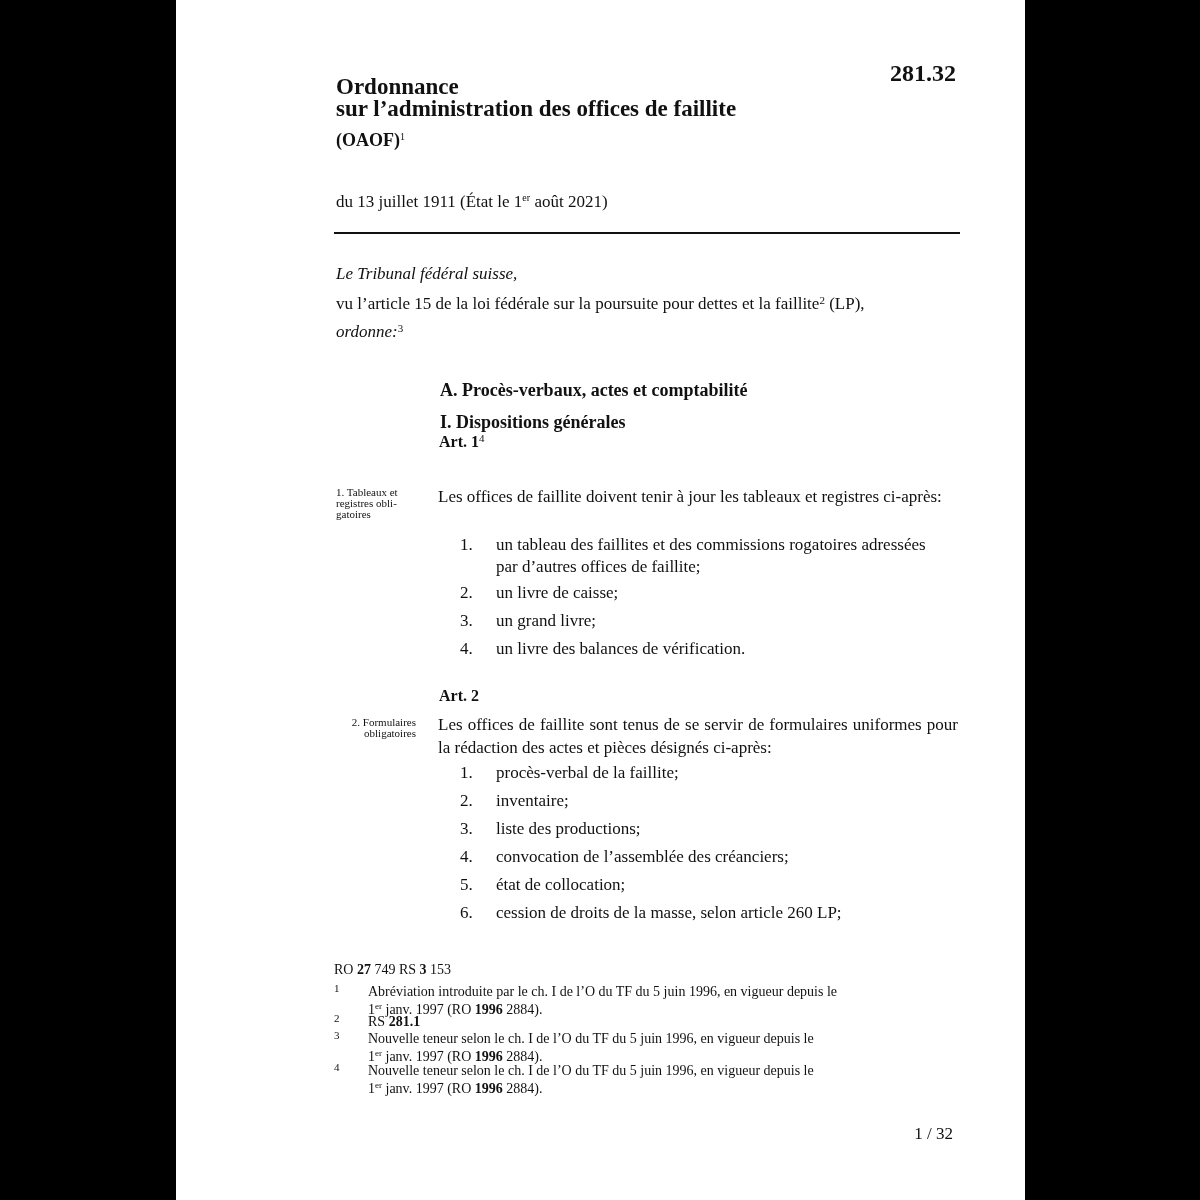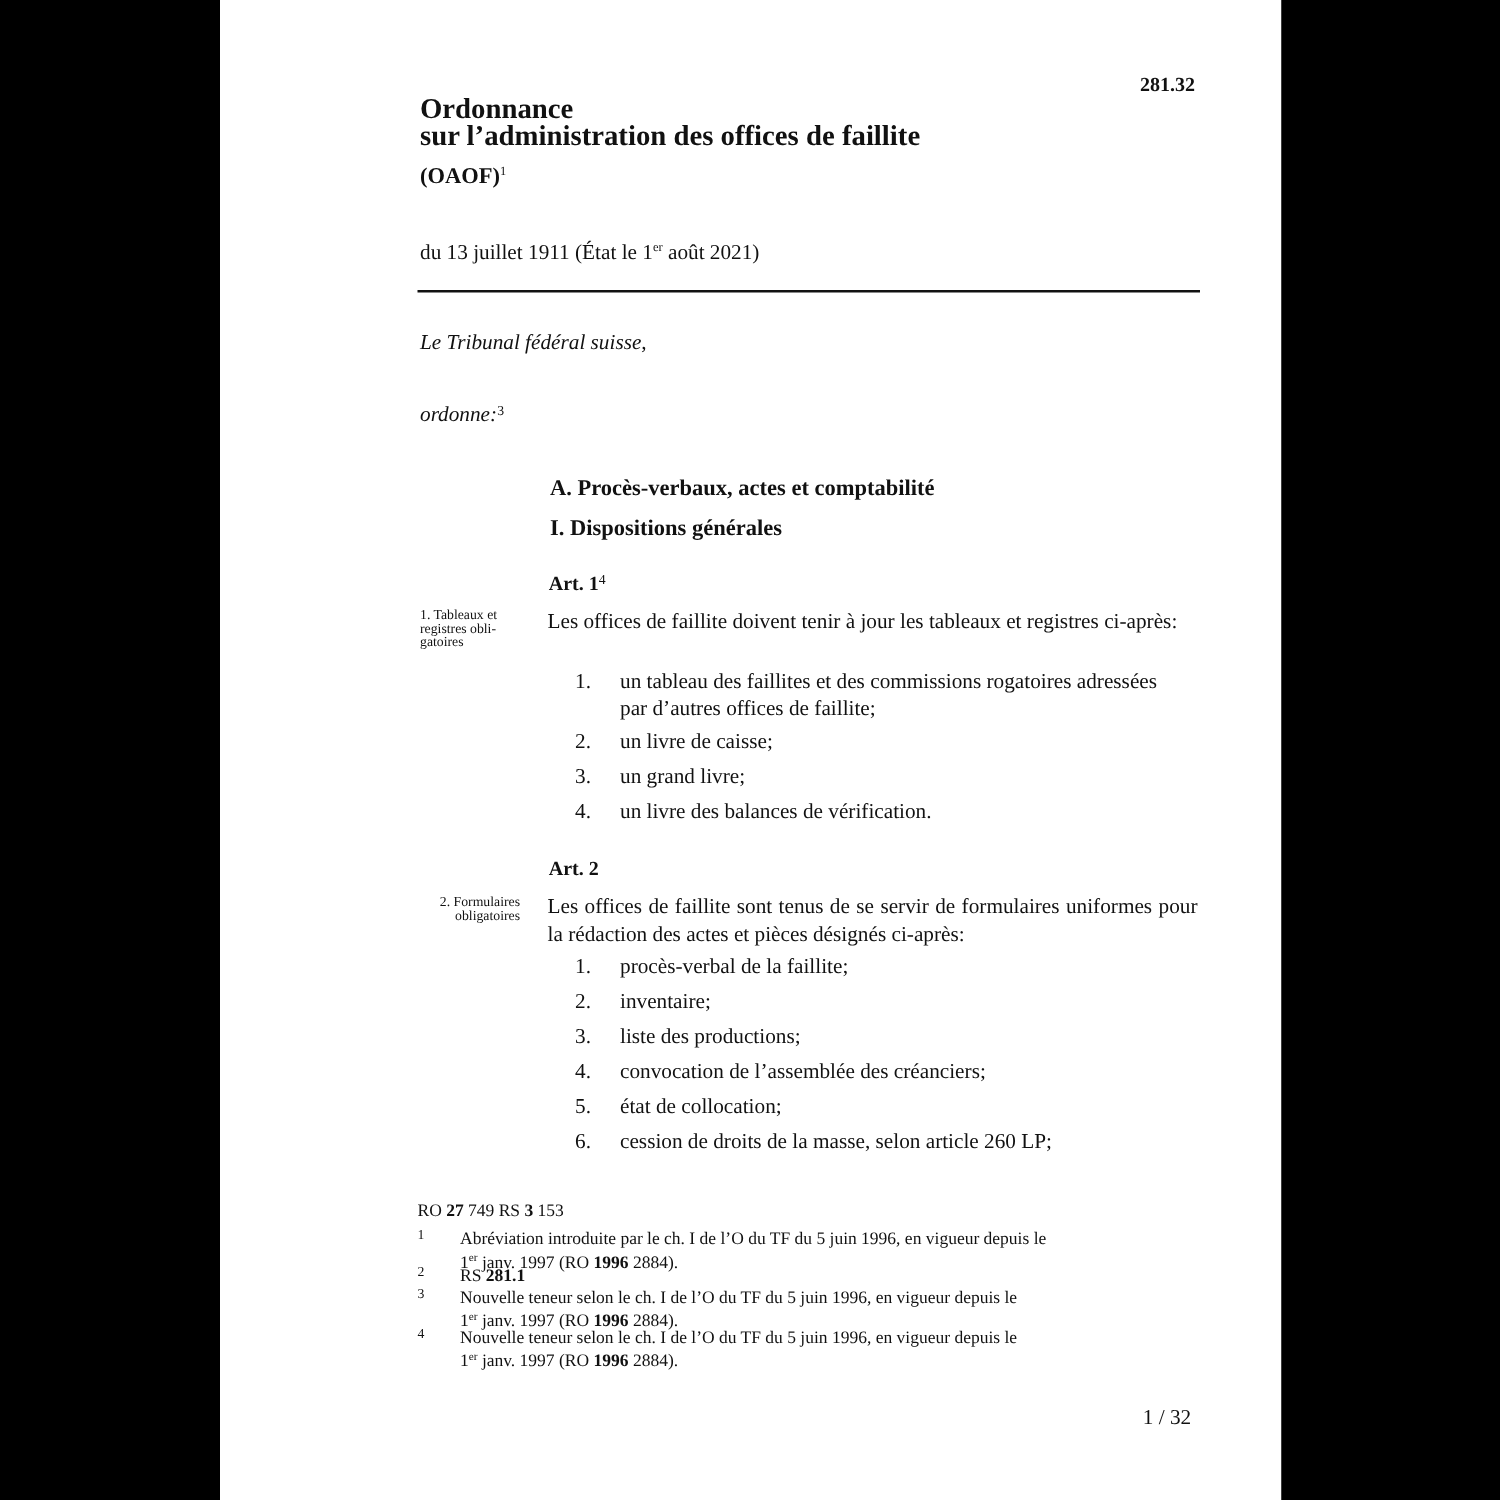--- a/index.html
+++ b/index.html
@@ -1,20 +1,20 @@
 <!DOCTYPE html>
 <html><head>
 <meta charset="utf-8">
 <style>
   html, body { margin:0; padding:0; }
   body { width:1200px; height:1200px; background:#000; position:relative; overflow:hidden;
          font-family:"Liberation Serif", "DejaVu Serif", serif; color:#111; }
   .page { position:absolute; left:176px; top:0; width:849px; height:1200px; background:#fff; }
   .abs { position:absolute; white-space:nowrap; }
-  .sysnum { right:69px; top:60px; font-size:16px; font-weight:bold; }
+  .sysnum { right:69px; top:60px; font-size:24px; font-weight:bold; }
   .title { left:160px; font-weight:bold; font-size:23px; }
   .t1 { top:74px; }
   .t2 { top:96px; }
   .t3 { top:130px; font-size:18px; }
   .t3 sup { font-size:10px; font-weight:normal; vertical-align:6px; }
   .date { left:160px; top:192px; font-size:17px; }
   .date sup { font-size:10px; vertical-align:6px; }
   .rule { left:158px; top:232px; width:626px; height:2px; background:#111; }
   .pre { left:160px; font-size:17px; }
   .pre sup { font-size:11px; vertical-align:5px; }
@@ -47,26 +47,27 @@
 
   <div class="abs title t1">Ordonnance</div>
   <div class="abs title t2">sur l’administration des offices de faillite</div>
   <div class="abs title t3"><span>(OAOF)</span><sup>1</sup></div>
 
   <div class="abs date"><span>du 13 juillet 1911 (État le 1</span><sup>er</sup><span> août 2021)</span></div>
 
   <div class="abs rule"></div>
 
   <div class="abs pre p1">Le Tribunal fédéral suisse,</div>
+  <div class="abs pre p2"><span>vu l’article 15 de la loi fédérale sur la poursuite pour dettes et la faillite</span><sup>2</sup><span> (LP),</span></div>
   <div class="abs pre p3"><span class="it">ordonne:</span><sup>3</sup></div>
 
   <div class="abs h hA">A.  Procès-verbaux, actes et comptabilité</div>
   <div class="abs h hI">I.  Dispositions générales</div>
 
-  <div class="abs art" style="top:458px;text-align:center;"><span>Art. 1</span><sup>4</sup></div>
+  <div class="abs art" style="top:432px;text-align:center;"><span>Art. 1</span><sup>4</sup></div>
   <div class="abs margin" style="top:487px;width:80px;"><span>1. Tableaux et registres obli-gatoires</span></div>
   <div class="abs body" style="top:485px;">Les offices de faillite doivent tenir à jour les tableaux et registres ci-après:</div>
   <div class="abs li" style="top:533px;">
       <span class="num">1.</span>
       <span class="txt">un tableau des faillites et des commissions rogatoires adressées</span>
     </div>
   <div class="abs li" style="top:555px;">
       <span class="txt">par d’autres offices de faillite;</span>
     </div>
   <div class="abs li" style="top:581px;">

